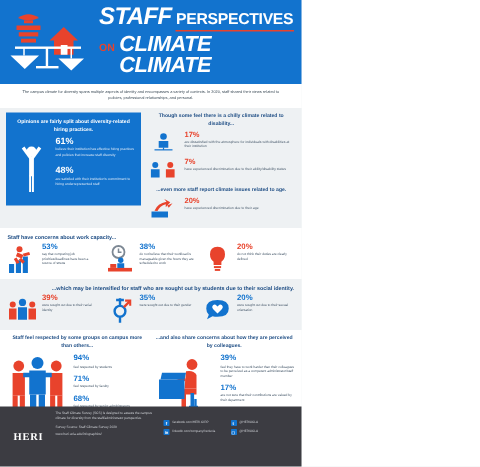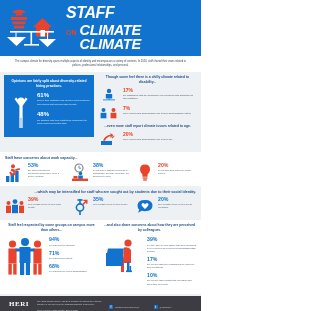--- a/index.html
+++ b/index.html
@@ -117,21 +117,21 @@
   .bstats { flex:1; padding-top:2px; }
   .bstat { margin-bottom:4px; }
   .bstat .pct { font-size:5.2px; font-weight:bold; color:#1273ce; line-height:1; }
   .bstat .desc { font-size:2.2px; line-height:1.4; color:#46586a; margin-top:1px; }
 
   
   .footer {
     background:#3c3c42; color:#d6d8dc;
     padding:4px 6px; display:flex; gap:5px;
     align-items:flex-start;
-    position:absolute; left:0; right:0; bottom:0; height:15px;
+    position:absolute; left:0; right:0; bottom:0; height:40px;
   }
   .heri-logo {
     width:26px; flex:0 0 26px; height:18px;
     display:flex; align-items:center; justify-content:center;
     color:#ffffff; font-family:"Liberation Serif", serif;
     font-size:7px; font-weight:bold; letter-spacing:0.5px;
     align-self:center;
   }
   .foot-main { flex:1; }
   .foot-desc { font-size:2.2px; line-height:1.5; color:#c9ccd1; }
@@ -173,20 +173,21 @@
         <rect x="11.5" y="28" width="1" height="5" fill="#ffffff"></rect>
         <path d="M3 33 h19 l-9.5 9 z" fill="#ffffff"></path>
 
         <rect x="43" y="28" width="1" height="7" fill="#ffffff"></rect>
         <path d="M35 35 h17 l-8.5 8 z" fill="#ffffff"></path>
       </svg>
     </div>
     <div class="title-block">
       <div class="t-line1">
         <span class="t-staff">STAFF</span>
+        <span class="t-persp">PERSPECTIVES</span>
       </div>
       <div class="t-line2">
         <span class="t-on">ON</span>
         <span class="t-campus">CLIMATE CLIMATE</span>
       </div>
     </div>
   </div>
 
   <div class="intro">
     <p>The campus climate for diversity spans multiple aspects of identity and encompasses a variety of contexts. In 2020, staff shared their views related to policies, professional relationships, and personal.</p>

